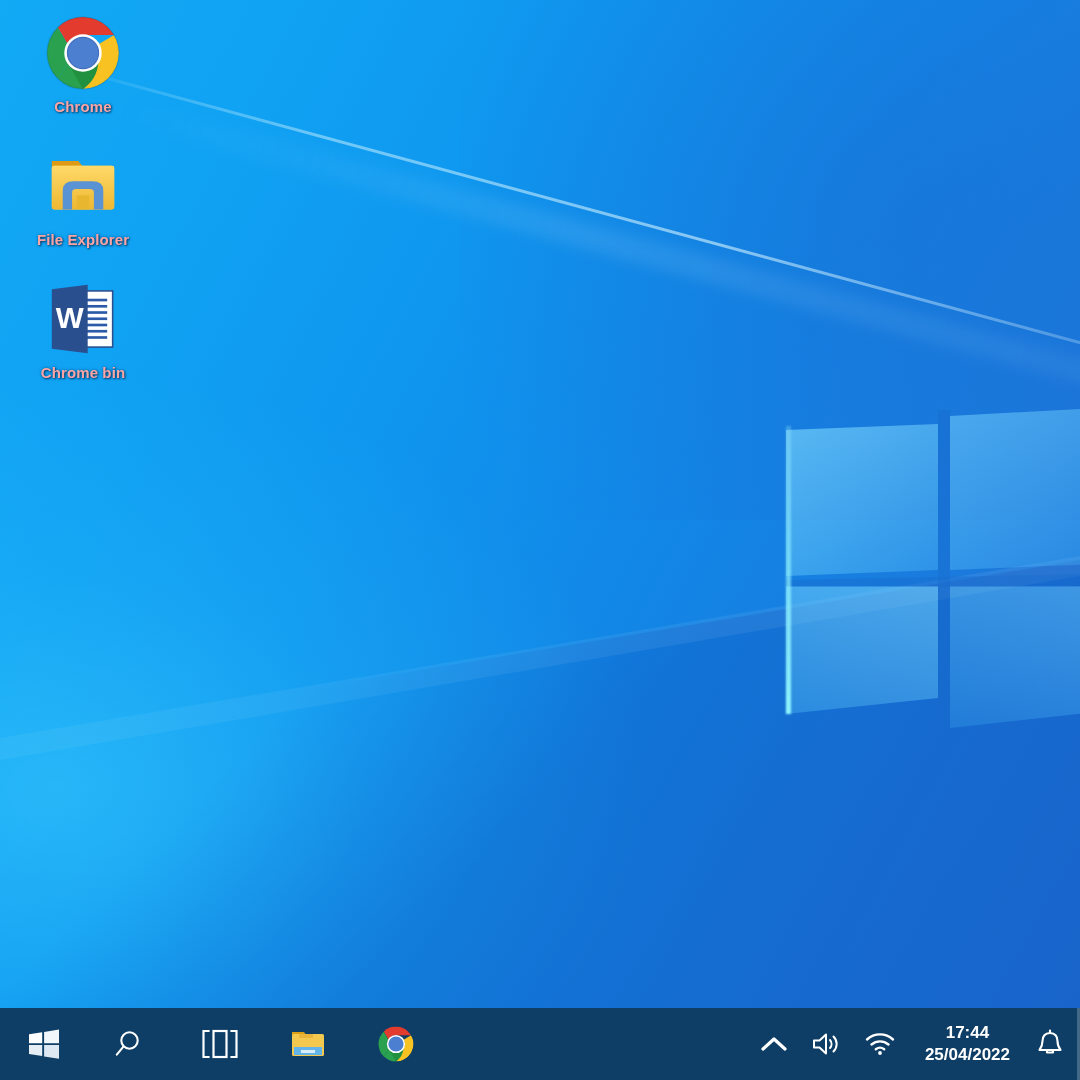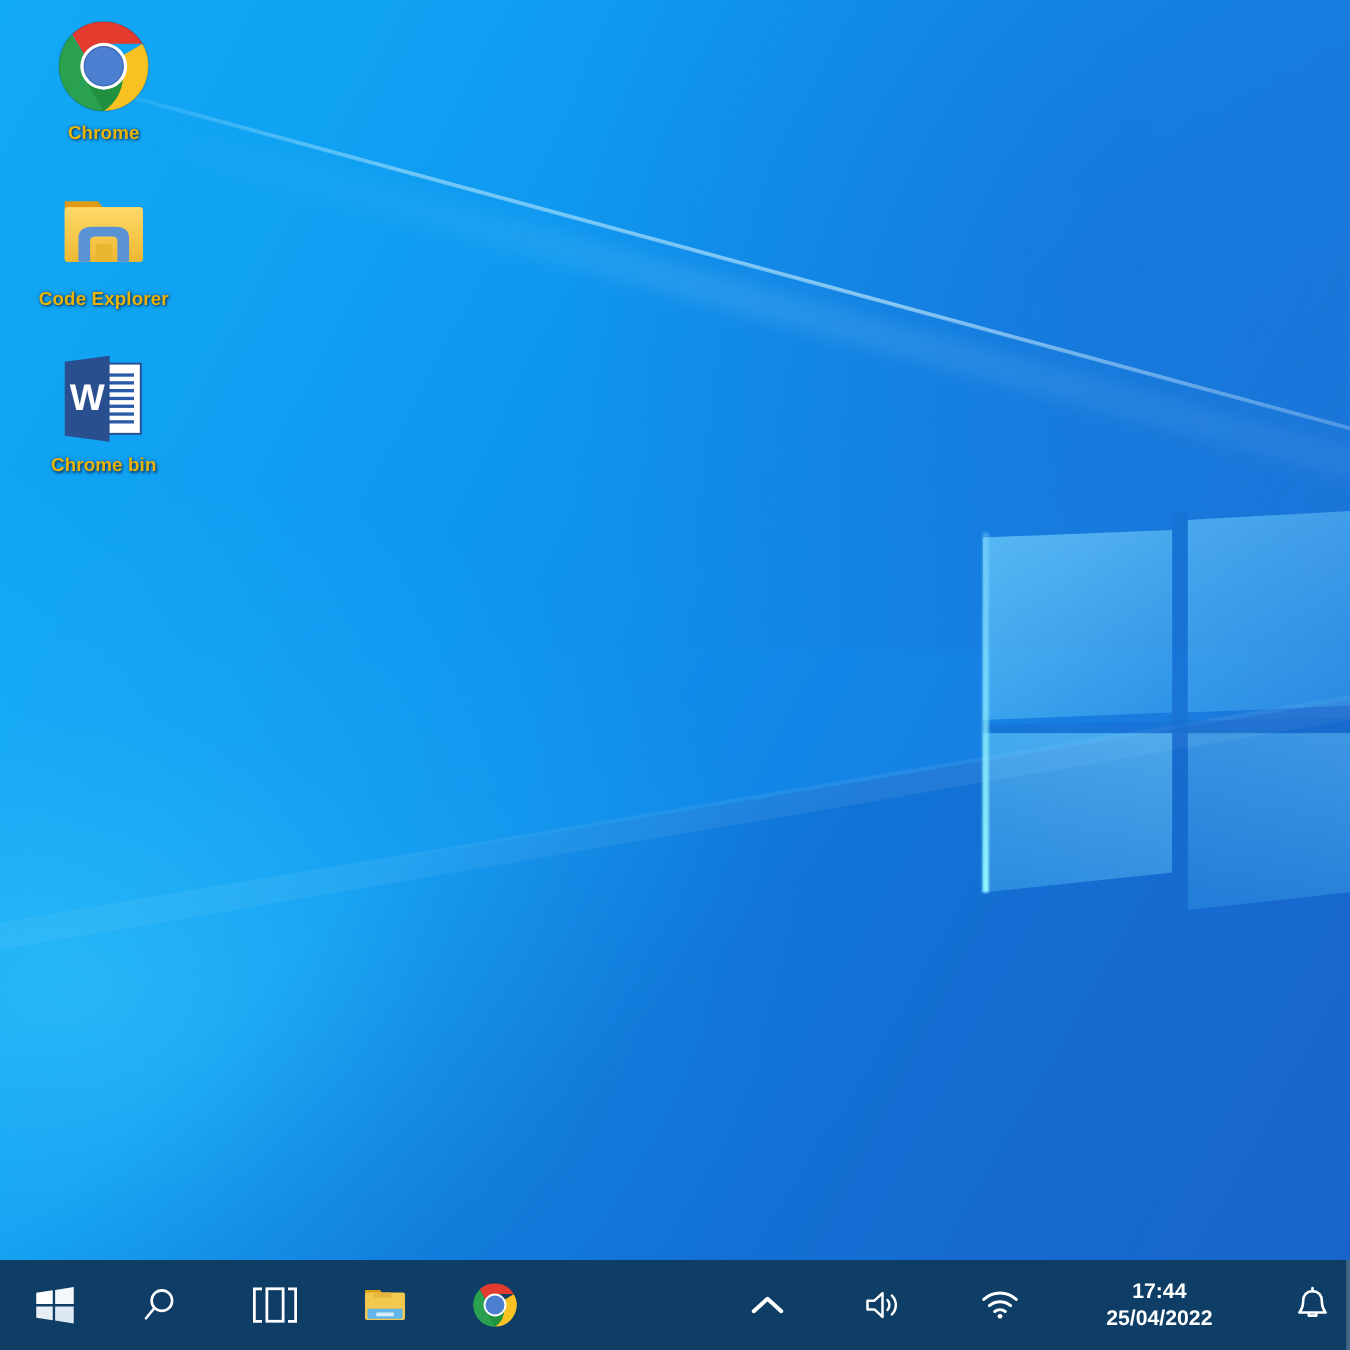--- a/index.html
+++ b/index.html
@@ -127,21 +127,21 @@
     margin-bottom: 22px;
     text-align: center;
     cursor: default;
   }
   .desk-icon .glyph {
     width: 78px; height: 78px;
     margin: 0 auto 6px auto;
     position: relative;
   }
   .desk-icon .label {
-    color: #eab308;
+    color: #fca5a5;
     font-size: 15px;
     font-weight: bold;
     line-height: 17px;
     text-shadow: 1px 1px 2px rgba(0,40,80,0.80), 0 0 3px rgba(0,30,70,0.5);
     letter-spacing: 0.1px;
   }
 
   
   .taskbar {
     position: absolute;
@@ -162,21 +162,20 @@
     align-items: center;
     justify-content: center;
     cursor: default;
   }
   .tb-spacer { flex: 1 1 auto; height: 72px; }
   .tb-right {
     display: flex;
     align-items: center;
     height: 72px;
     padding-right: 4px;
-    gap: 40px;
   }
   .tray-btn {
     height: 72px;
     display: flex;
     align-items: center;
     justify-content: center;
     cursor: default;
     padding: 0 12px;
   }
   .clock {
@@ -260,21 +259,21 @@
           <defs>
             <linearGradient id="fgrad" x1="0" y1="0" x2="0" y2="1">
               <stop offset="0%" stop-color="#ffd969"></stop>
               <stop offset="100%" stop-color="#eeb832"></stop>
             </linearGradient>
           </defs>
           <path d="M24 80 L24 56 Q24 44 38 44 L62 44 Q76 44 76 56 L76 80 L64 80 L64 58 Q64 54 58 54 L42 54 Q36 54 36 58 L36 80 Z" fill="#5a93d4"></path>
           <rect x="42" y="62" width="16" height="18" fill="#e8b72f"></rect>
         </svg>
       </div>
-      <div class="label">Code Explorer</div>
+      <div class="label">File Explorer</div>
     </div>
 
     <div class="desk-icon">
       <div class="glyph">
         <svg viewBox="0 0 100 100" width="78" height="78">
           <rect x="44" y="14" width="44" height="72" fill="#ffffff" stroke="#2a4f8f" stroke-width="2"></rect>
           <g fill="#2b5aa8">
             <rect x="52" y="24" width="29" height="3.4"></rect>
             <rect x="52" y="32" width="29" height="3.4"></rect>
             <rect x="52" y="40" width="29" height="3.4"></rect>

